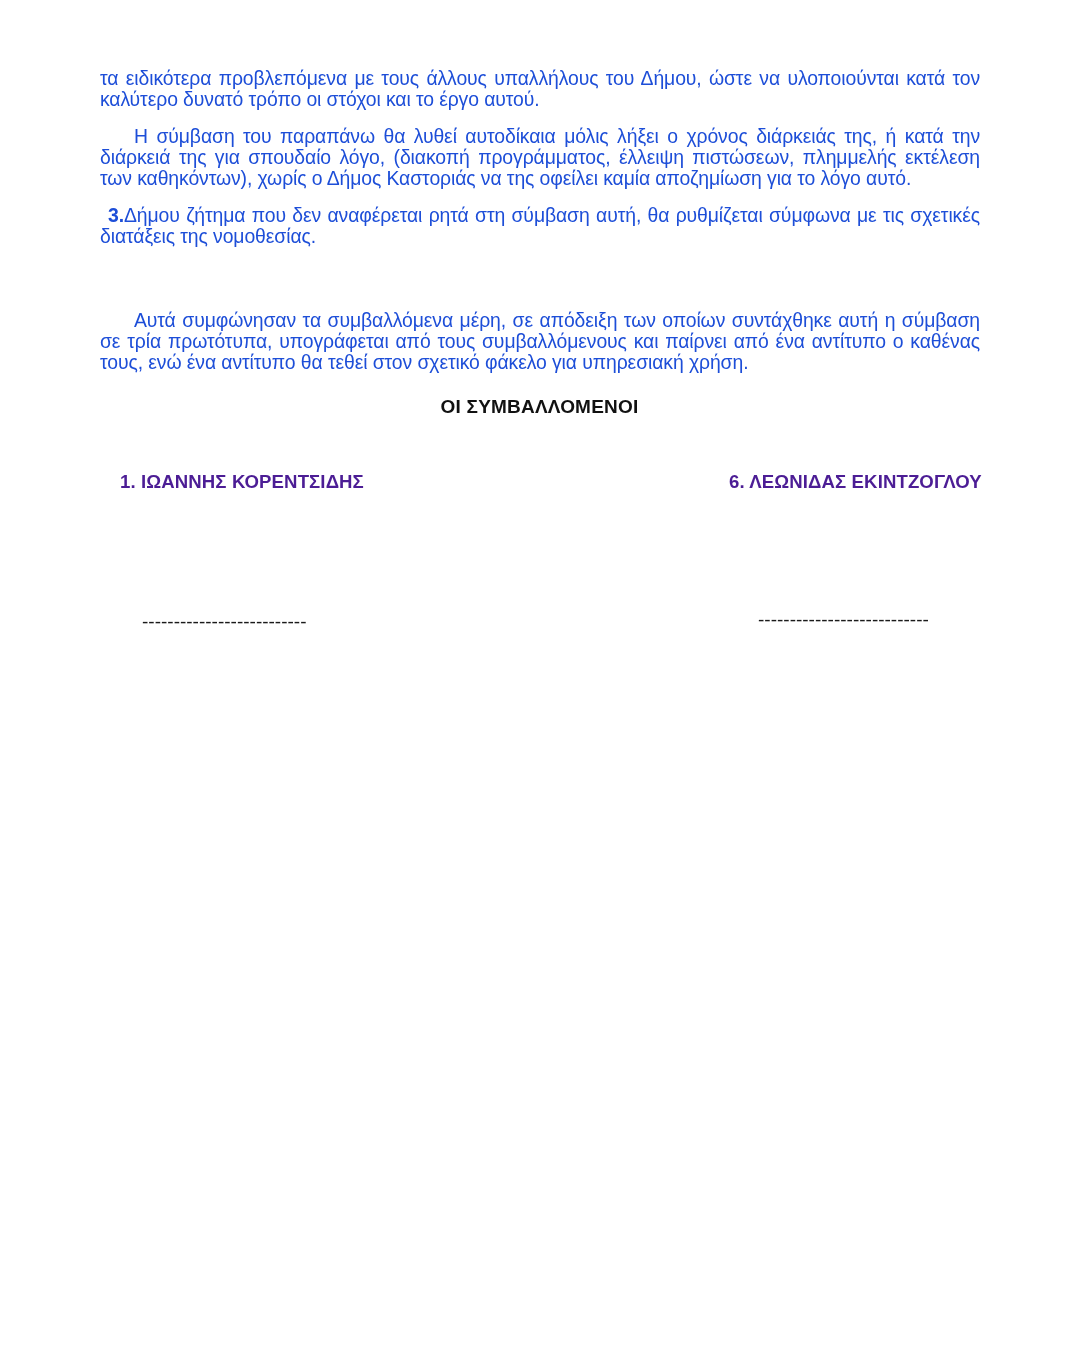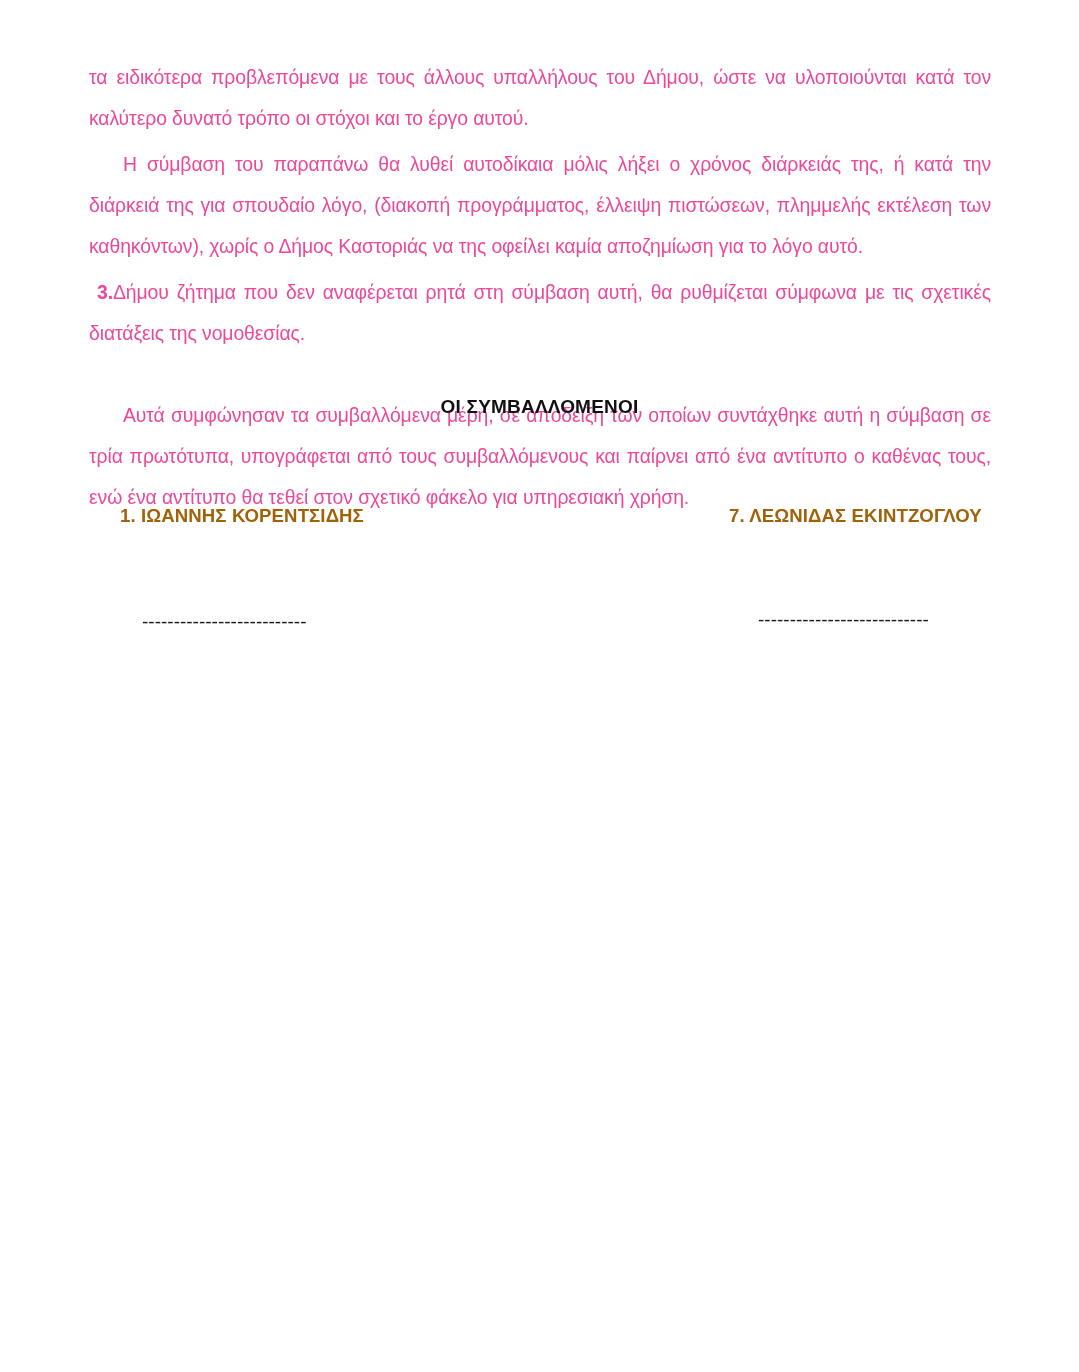--- a/index.html
+++ b/index.html
@@ -27,26 +27,26 @@
   }
 
   .doc-body {
     position: absolute;
     left: 84px;
     top: 52px;
     width: 912px;
   }
 
   .para {
-    margin: 5px;
+    margin: 16px;
     font-size: 19.4px;
-    line-height: 41px;
+    line-height: 21px;
     text-align: justify;
     text-justify: inter-word;
-    color: #ec4899;
+    color: #1d4ed8;
     letter-spacing: -0.1px;
   }
 
   .para.indent-1 {
     text-indent: 34px;
   }
 
   .para.indent-small {
     text-indent: 8px;
   }
@@ -68,24 +68,23 @@
     font-size: 19px;
     font-weight: bold;
     letter-spacing: 0.2px;
     color: #111111;
   }
 
   .signer {
     position: absolute;
     font-size: 18.6px;
     font-weight: bold;
-    color: #a16207;
+    color: #4c1d95;
     letter-spacing: 0.1px;
     white-space: nowrap;
-    margin-top: 34px;
   }
 
   .signer-left {
     left: 120px;
     top: 471px;
   }
 
   .signer-right {
     left: 729px;
     top: 471px;
@@ -127,19 +126,19 @@
     <div class="gap-block"></div>
 
     <p class="para indent-1">Αυτά συμφώνησαν τα συμβαλλόμενα μέρη, σε απόδειξη των οποίων συντάχθηκε αυτή η σύμβαση σε τρία πρωτότυπα, υπογράφεται από τους συμβαλλόμενους και παίρνει από ένα αντίτυπο ο καθένας τους, ενώ ένα  αντίτυπο θα τεθεί στον σχετικό φάκελο για υπηρεσιακή χρήση.</p>
 
   </div>
 
   <div class="heading-signatories">ΟΙ ΣΥΜΒΑΛΛΟΜΕΝΟΙ</div>
 
   <div class="signer signer-left">1.  ΙΩΑΝΝΗΣ ΚΟΡΕΝΤΣΙΔΗΣ</div>
 
-  <div class="signer signer-right">7. ΛΕΩΝΙΔΑΣ ΕΚΙΝΤΖΟΓΛΟΥ</div>
+  <div class="signer signer-right">6. ΛΕΩΝΙΔΑΣ ΕΚΙΝΤΖΟΓΛΟΥ</div>
 
   <div class="sig-line sig-line-left">--------------------------</div>
 
   <div class="sig-line sig-line-right">---------------------------</div>
 
 </div>
 
 </body></html>

